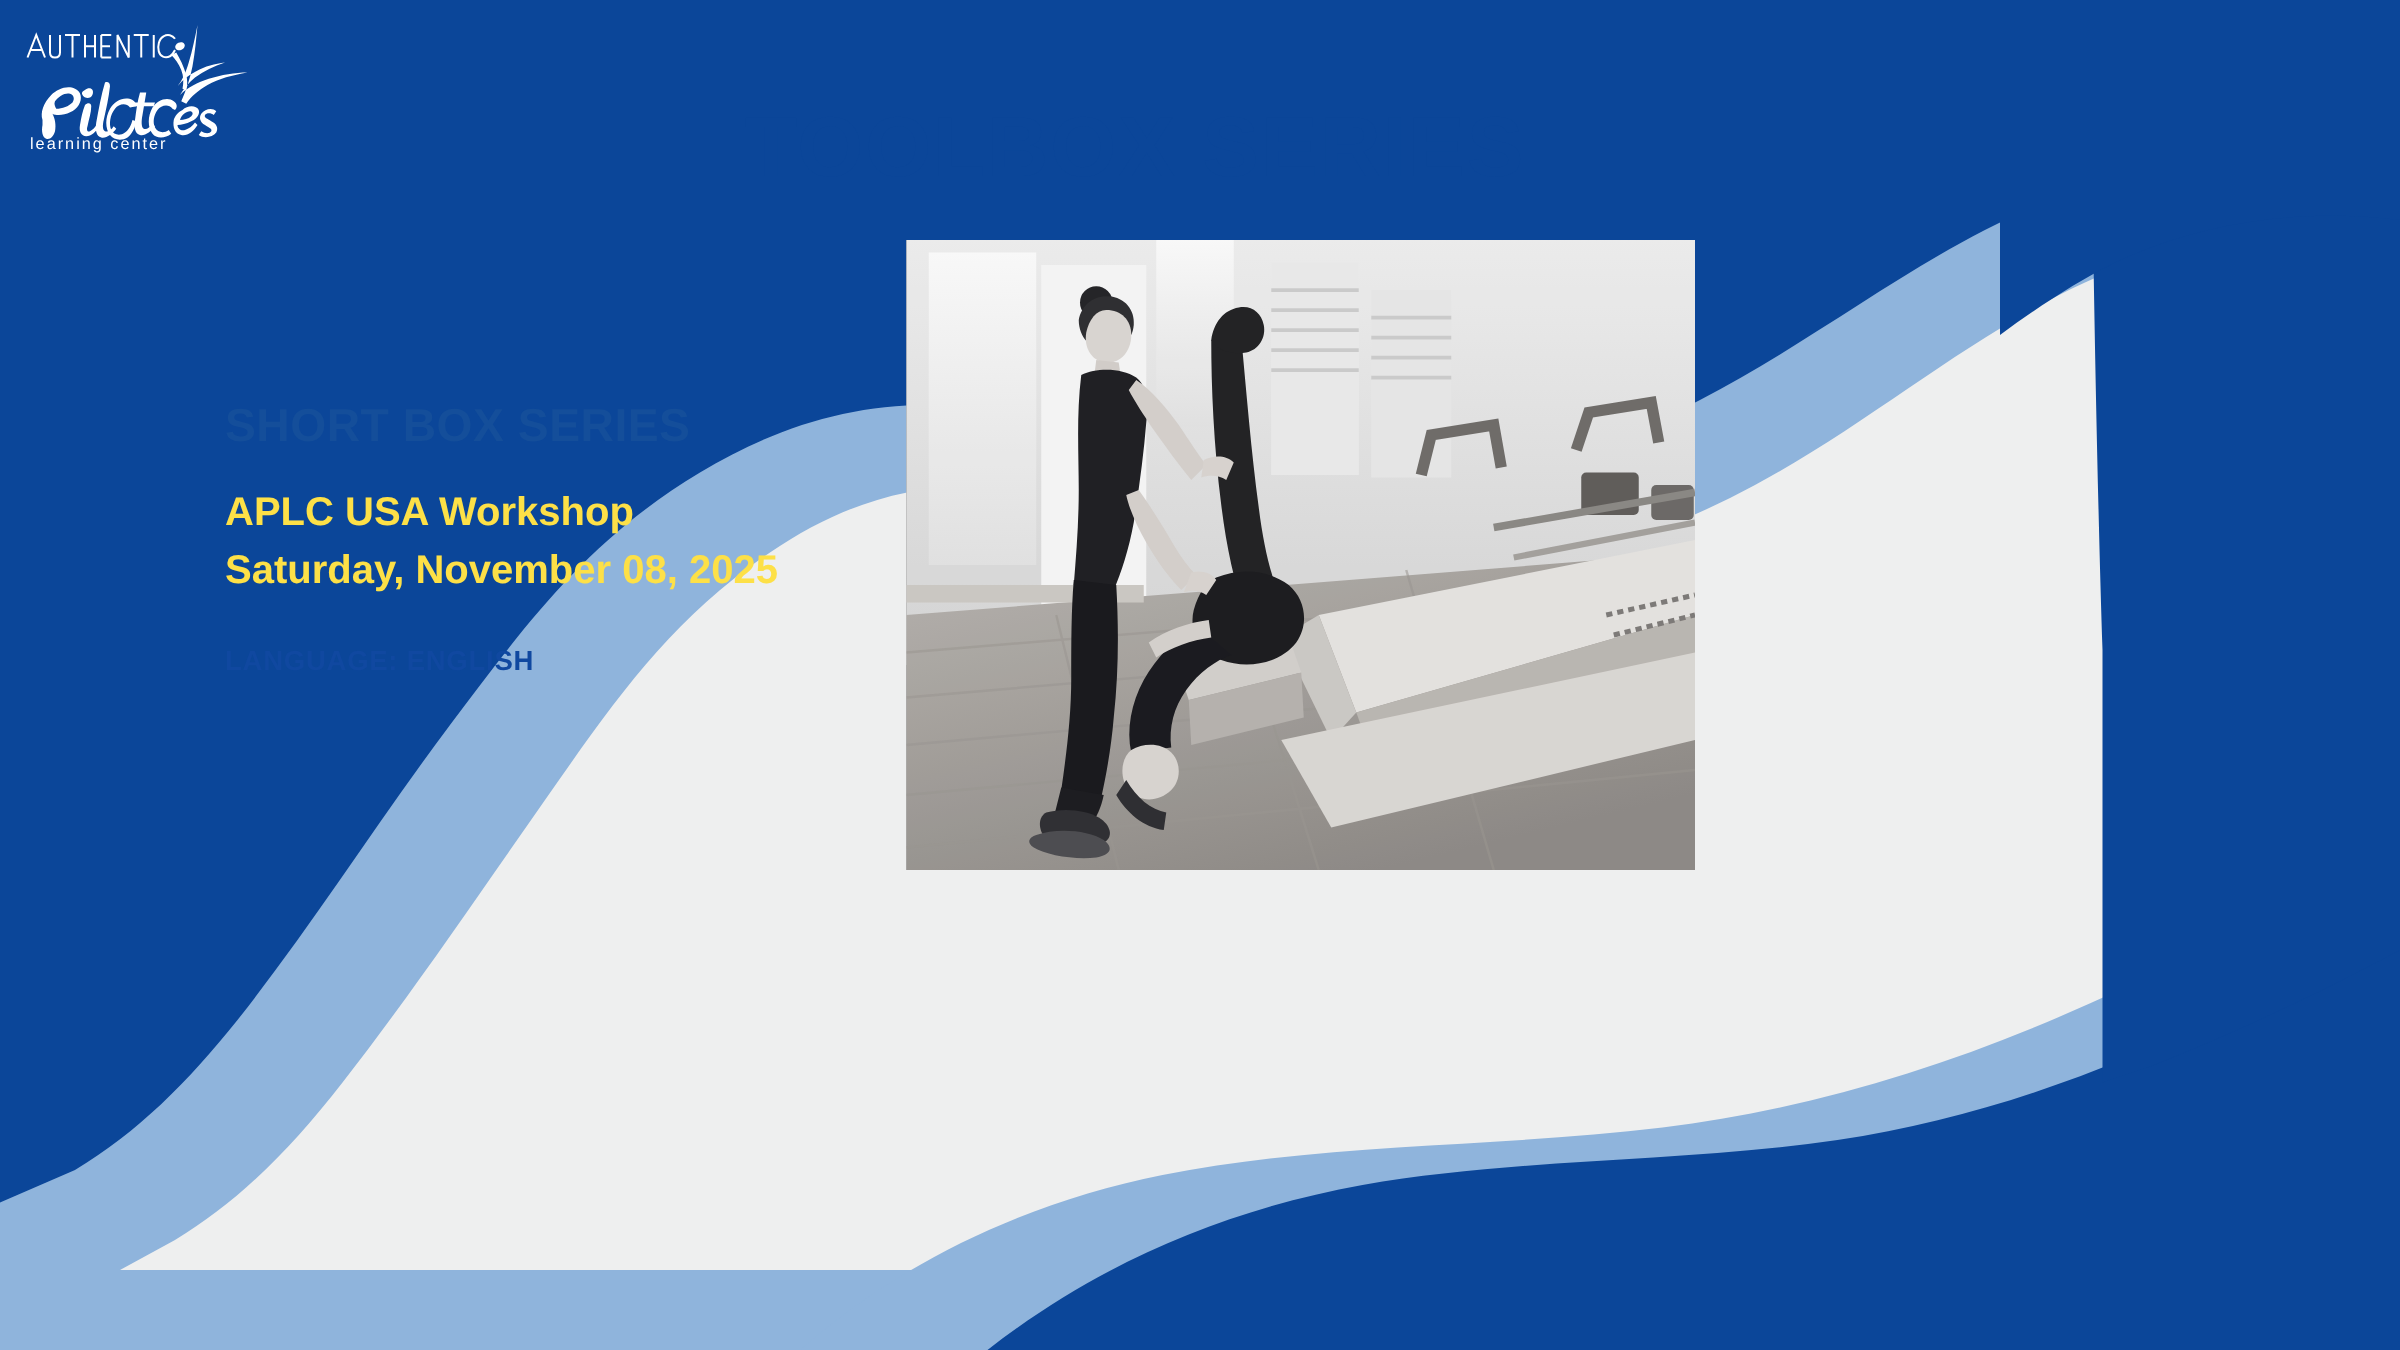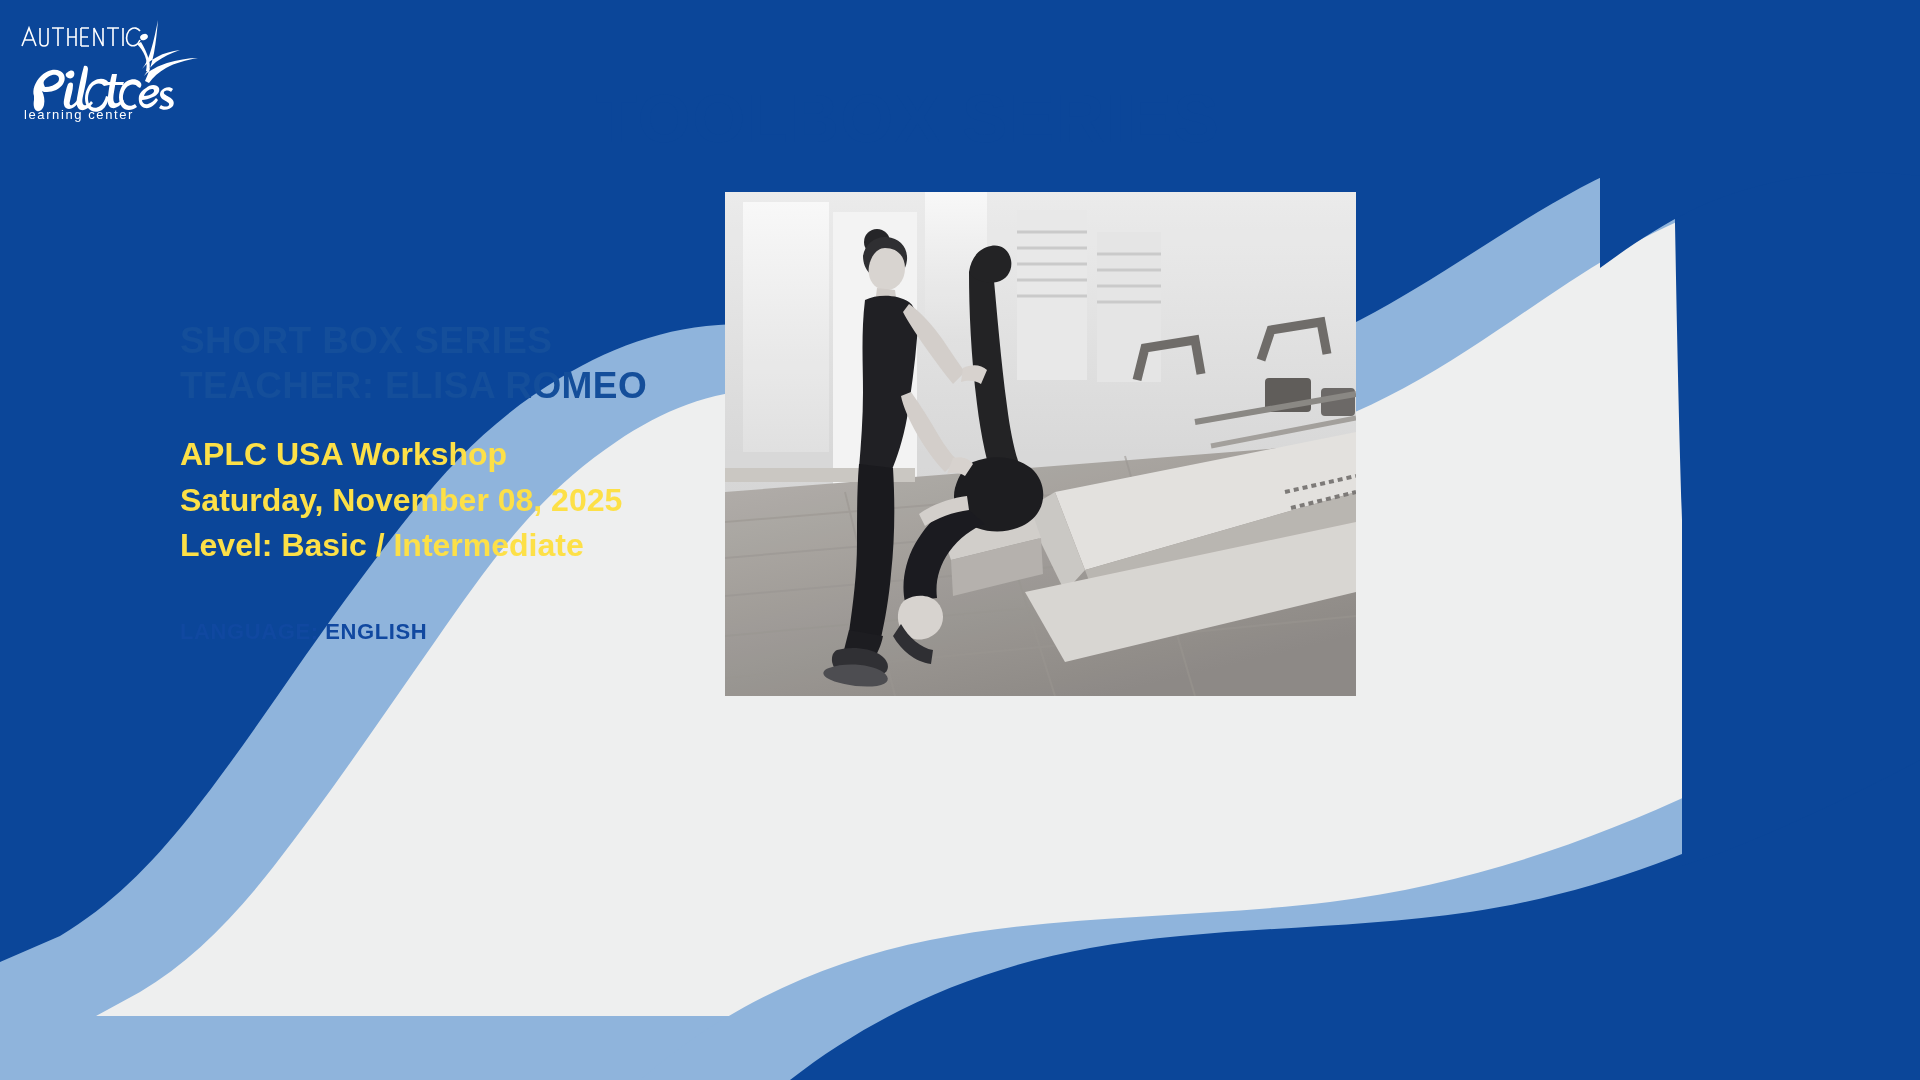--- a/index.html
+++ b/index.html
@@ -31,21 +31,21 @@
   .headline{
     color:#144E9A;font-weight:bold;font-size:37px;
     letter-spacing:0.4px;line-height:1.22;white-space:nowrap;
   }
   .detail-block{margin-top:24px;}
   .detail{
     color:#fde047;font-weight:bold;font-size:32px;
     line-height:1.42;white-space:nowrap;
   }
   .language{
-    margin-top:50px;color:#1048A0;font-weight:bold;
+    margin-top:38px;color:#1048A0;font-weight:bold;
     font-size:22px;letter-spacing:0.6px;white-space:nowrap;
   }
 
   
   #photo{
     position:absolute;left:725px;top:192px;width:631px;height:504px;
     overflow:hidden;background:#9a9a9a;
   }
   #photo svg{display:block;width:631px;height:504px;}
 </style>
@@ -174,26 +174,24 @@
         <text x="6" y="105">learning center</text>
       </g>
     </svg>
   </div>
 
   <div id="title">TOOLBOX SERIES</div>
 
   <div id="copy">
 
     <div class="headline">SHORT BOX SERIES</div>
-    <div class="headline">TEACHER: ELISA ROMEO</div>
 
     <div class="detail-block">
       <div class="detail">APLC USA Workshop</div>
       <div class="detail">Saturday, November 08, 2025</div>
-      <div class="detail">Level: Basic / Intermediate</div>
     </div>
 
     <div class="language">LANGUAGE: ENGLISH</div>
   </div>
 
   <div id="photo">
     <svg viewBox="0 0 631 504" preserveAspectRatio="none" xmlns="http://www.w3.org/2000/svg">
       <defs>
         <linearGradient id="wallg" x1="0" y1="0" x2="0" y2="1">
           <stop offset="0%" stop-color="#f2f2f2"></stop>

